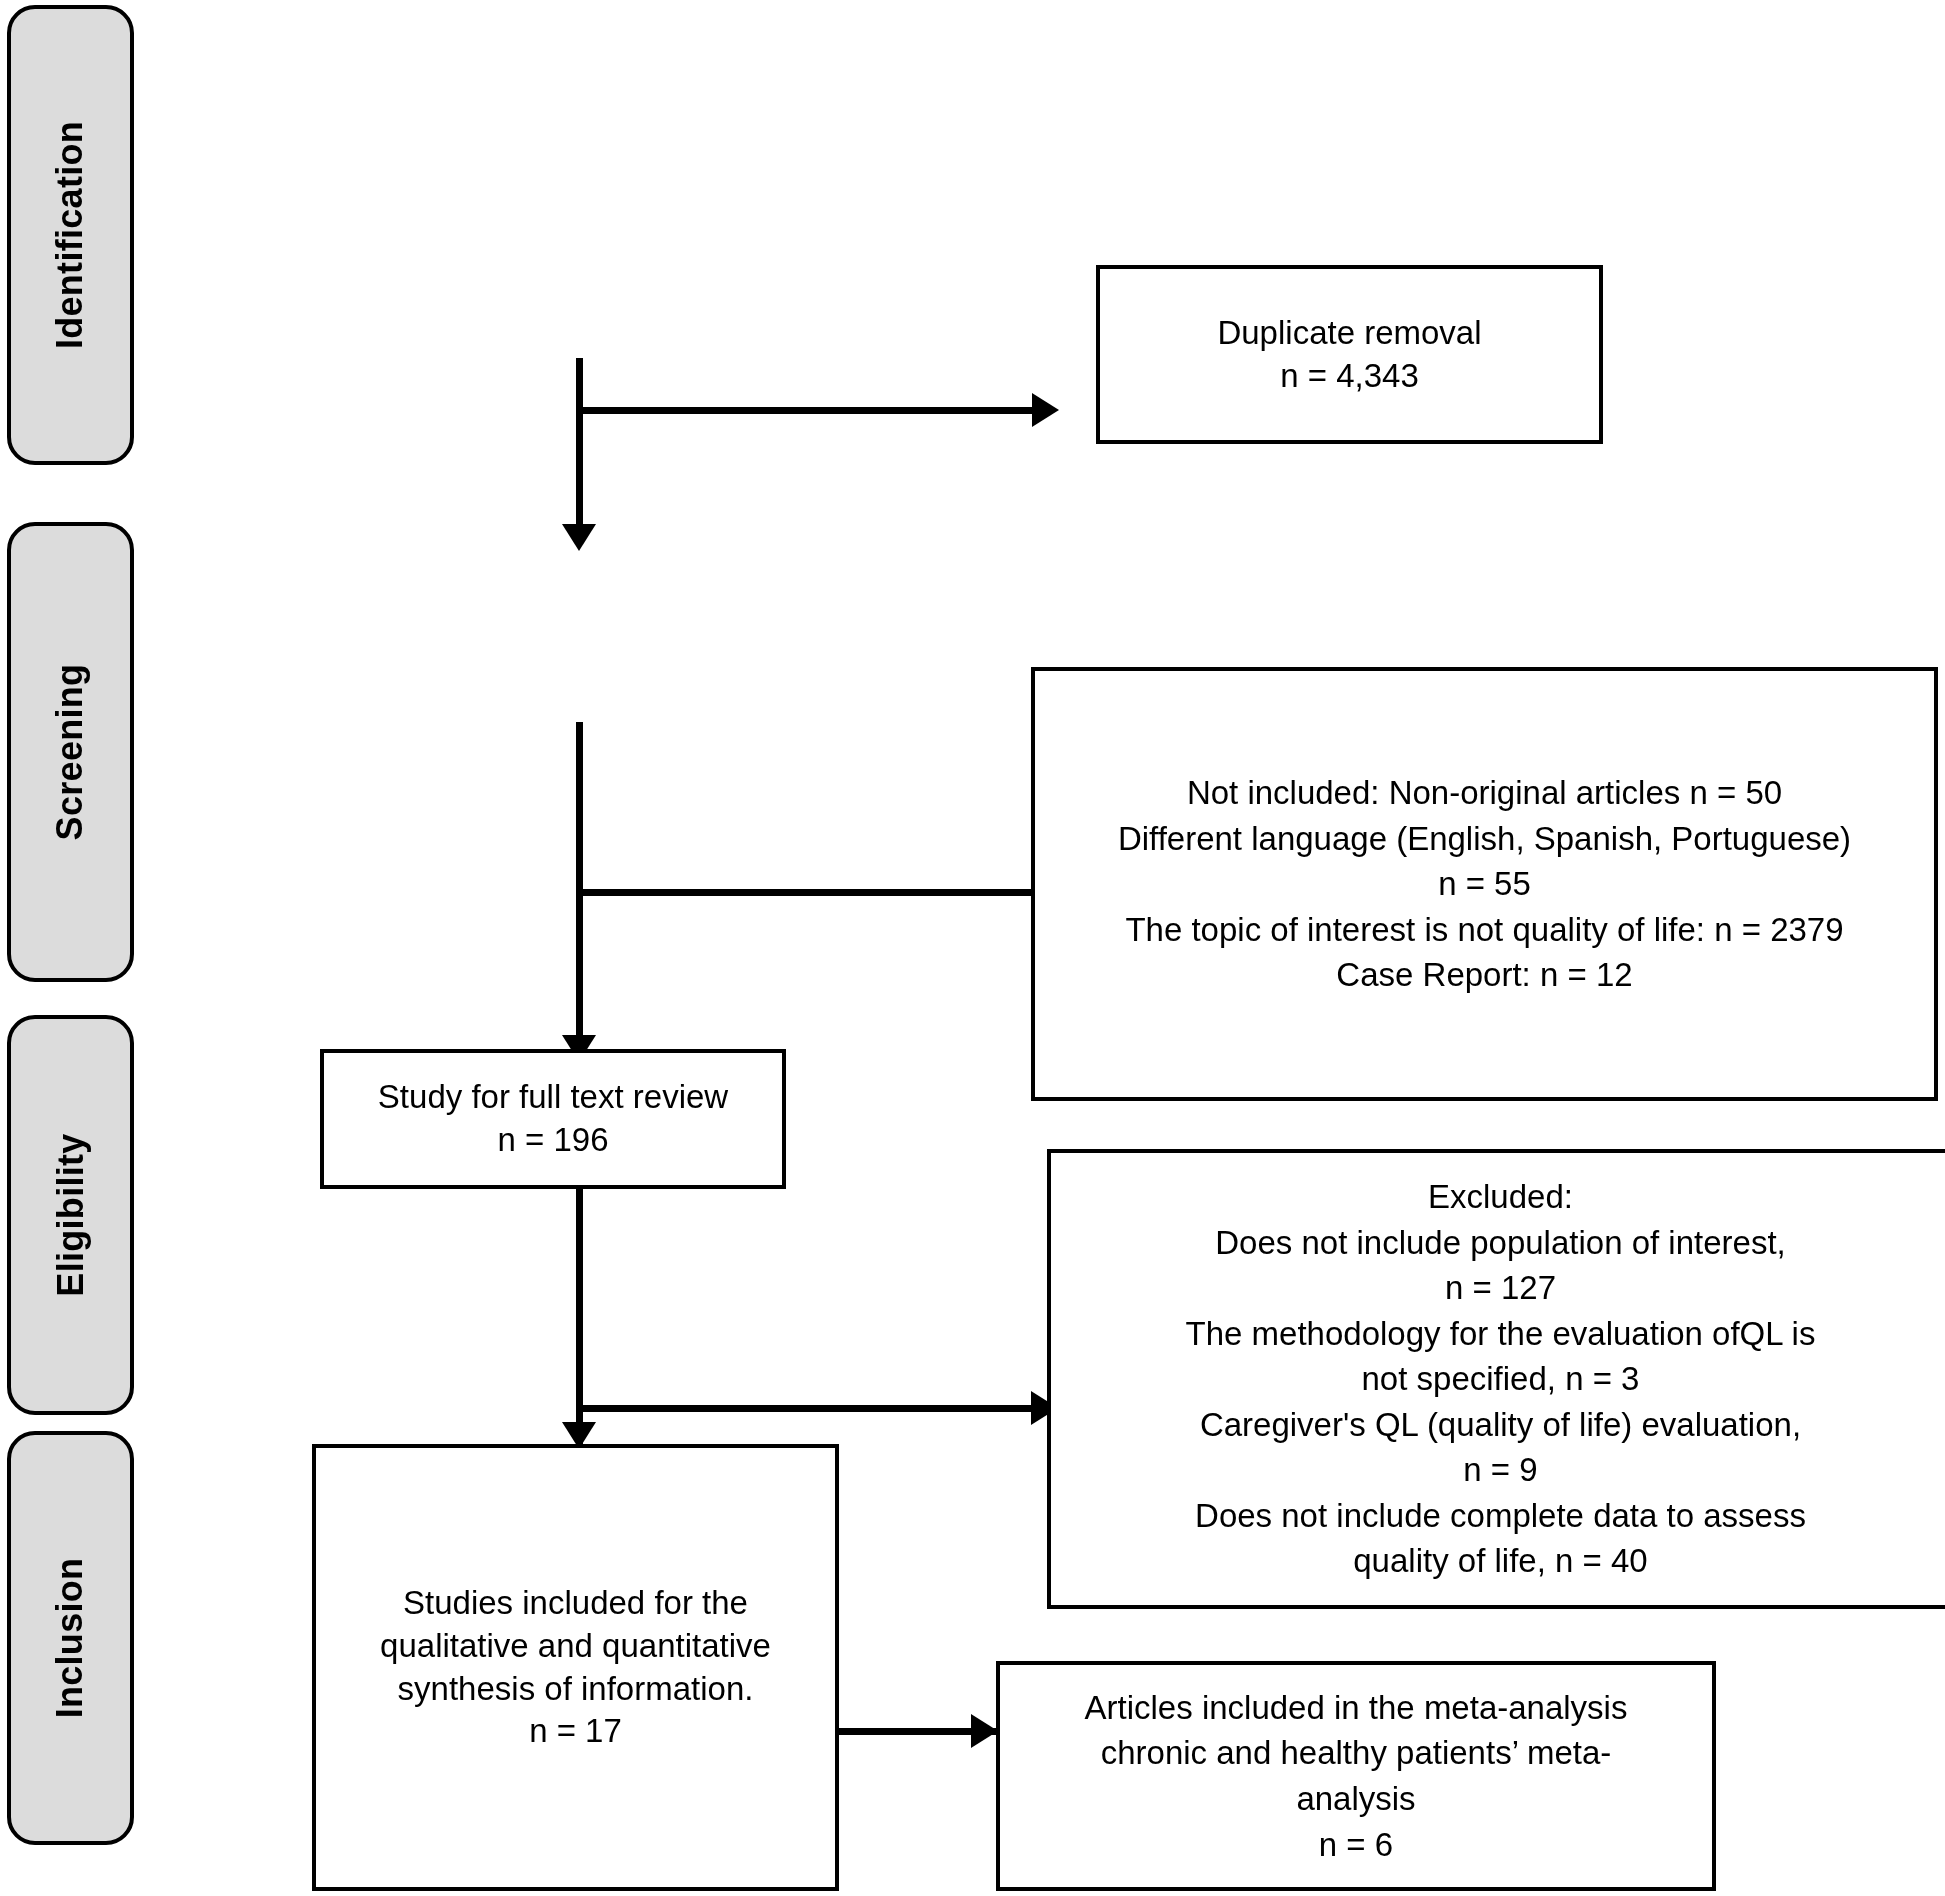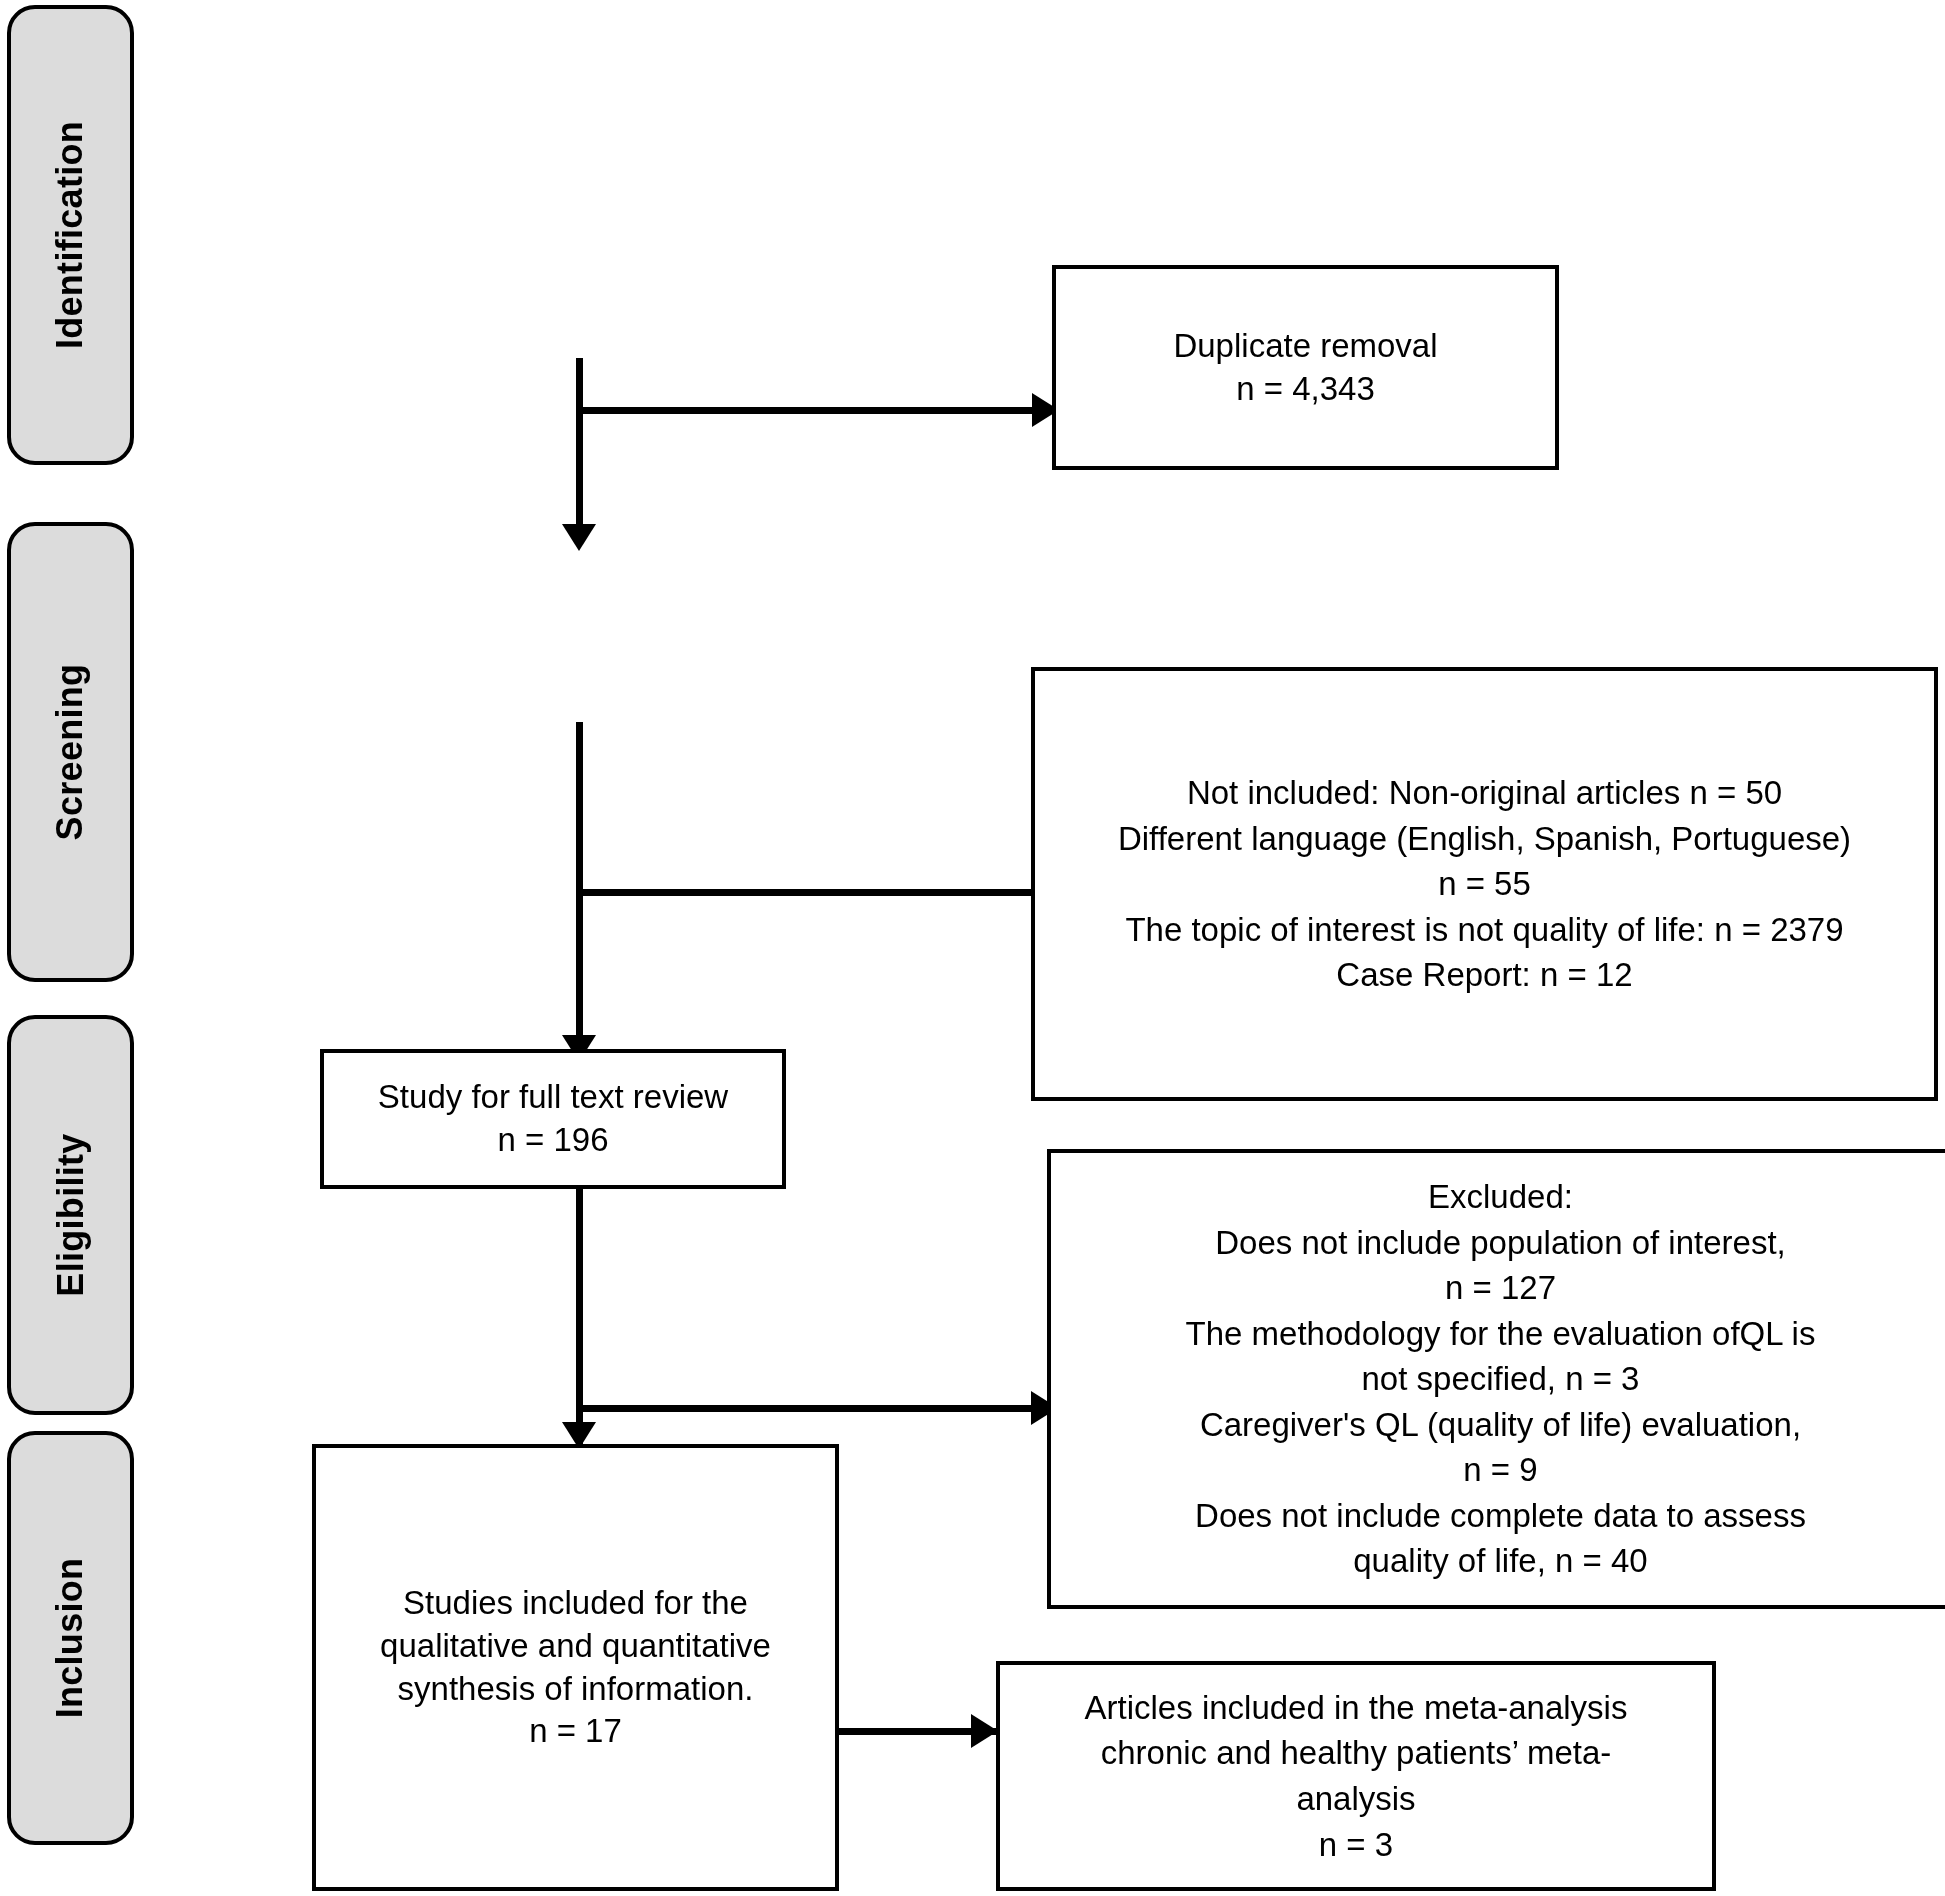--- a/index.html
+++ b/index.html
@@ -116,21 +116,21 @@
 
   <div class="conn-v" style="left:576px; top:1189px; width:6.7px; height:259px;"></div>
   <div class="conn-h" style="left:576px; top:1405px; width:459px; height:6.7px;"></div>
   <div class="arrow-right" style="left:1031px; top:1391px;"></div>
   <div class="arrow-down" style="left:562px; top:1422px;"></div>
 
   <div class="conn-h" style="left:838px; top:1728px; width:161px; height:6.7px;"></div>
   <div class="arrow-right" style="left:971px; top:1714px;"></div>
 
 
-  <div class="flow-box" style="left:1052px; top:265px; width:507px; height:205px;">
+  <div class="flow-box" style="left:1096px; top:265px; width:507px; height:179px;">
     <span class="box-text">Duplicate removal
 n = 4,343</span>
   </div>
 
 
   <div class="flow-box tall-text" style="left:1031px; top:667px; width:907px; height:434px;">
     <span class="box-text">Not included: Non-original articles n = 50
 Different language (English, Spanish, Portuguese)
 n = 55
 The topic of interest is not quality of life: n = 2379
@@ -158,17 +158,17 @@
     <span class="box-text">Studies included for the
 qualitative and quantitative
 synthesis of information.
 n = 17</span>
   </div>
 
   <div class="flow-box tall-text" style="left:996px; top:1661px; width:720px; height:230px;">
     <span class="box-text">Articles included in the meta-analysis
 chronic and healthy patients’ meta-
 analysis
-n = 3</span>
+n = 6</span>
   </div>
 
 </div>
 
 
 </body></html>

